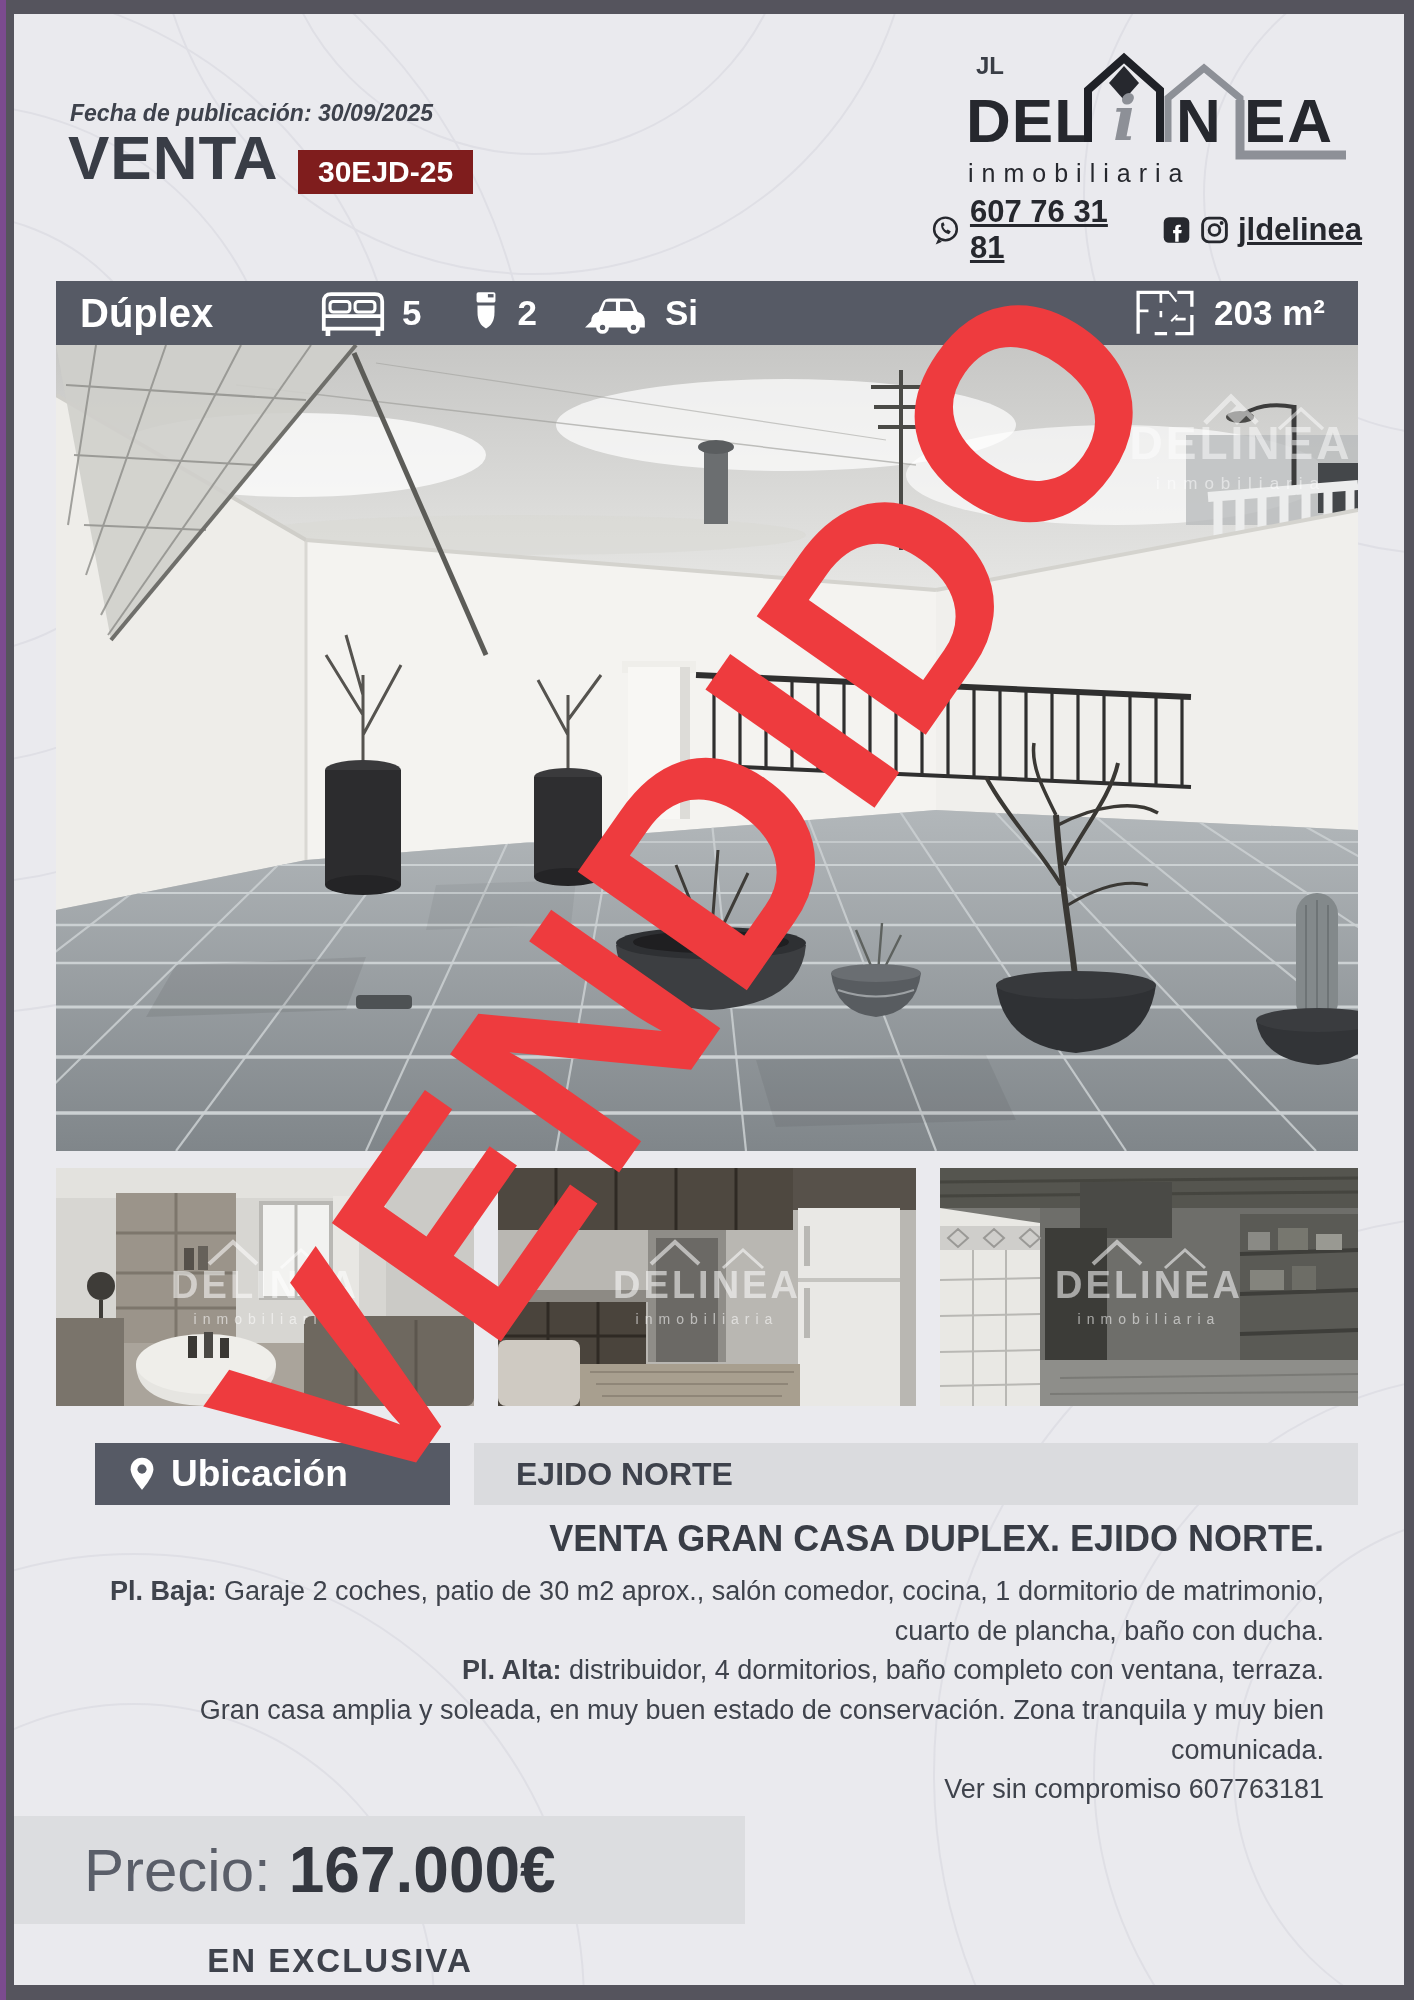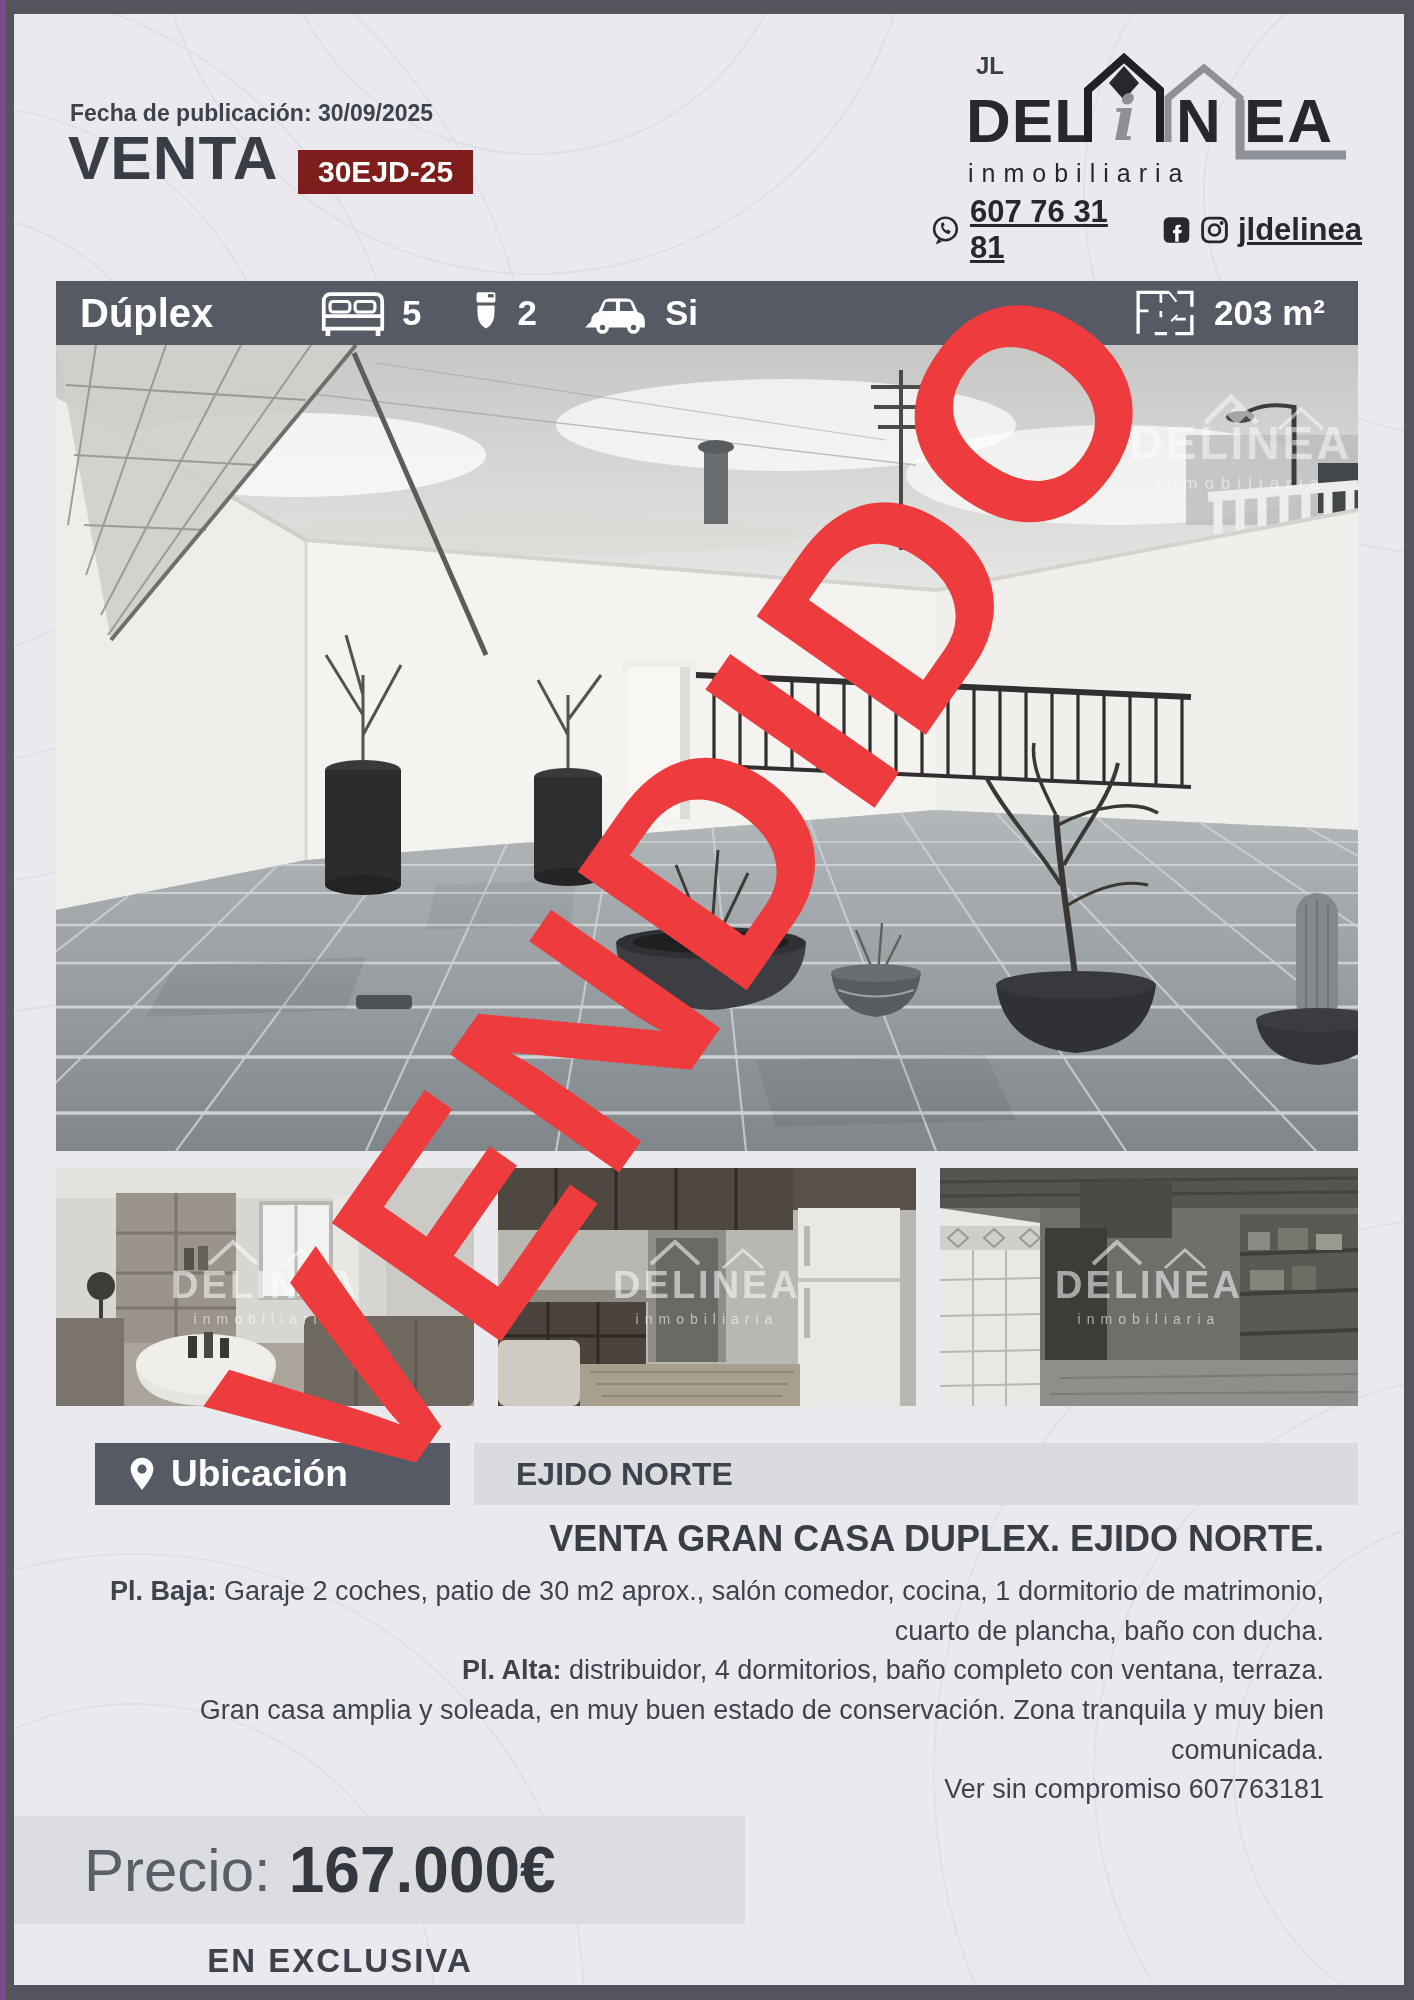--- a/index.html
+++ b/index.html
@@ -15,21 +15,21 @@
     background:#7b4b8f; z-index:10;
   }
   .content {
     position:absolute; left:14px; top:14px; right:10px; bottom:15px;
     background:#eaeaee; overflow:hidden;
   }
   .bg-contours { position:absolute; left:0; top:0; z-index:0; pointer-events:none; }
 
   .pub-date {
     position:absolute; left:56px; top:86px;
-    font-size:23px; font-weight:700; color:#3e424c; z-index:2;
+    font-size:23px; font-weight:700; color:#3e424c; z-index:2;font-style:italic;
   }
   .venta {
     position:absolute; left:54px; top:108px;
     font-size:62px; font-weight:800; color:#393d46; letter-spacing:1px; z-index:2;
   }
   .ref-badge {
     position:absolute; left:284px; top:136px;
     background:#7f1d1d; color:#ffffff;
     font-size:30px; font-weight:700; padding:5px 20px; z-index:2;
   }

